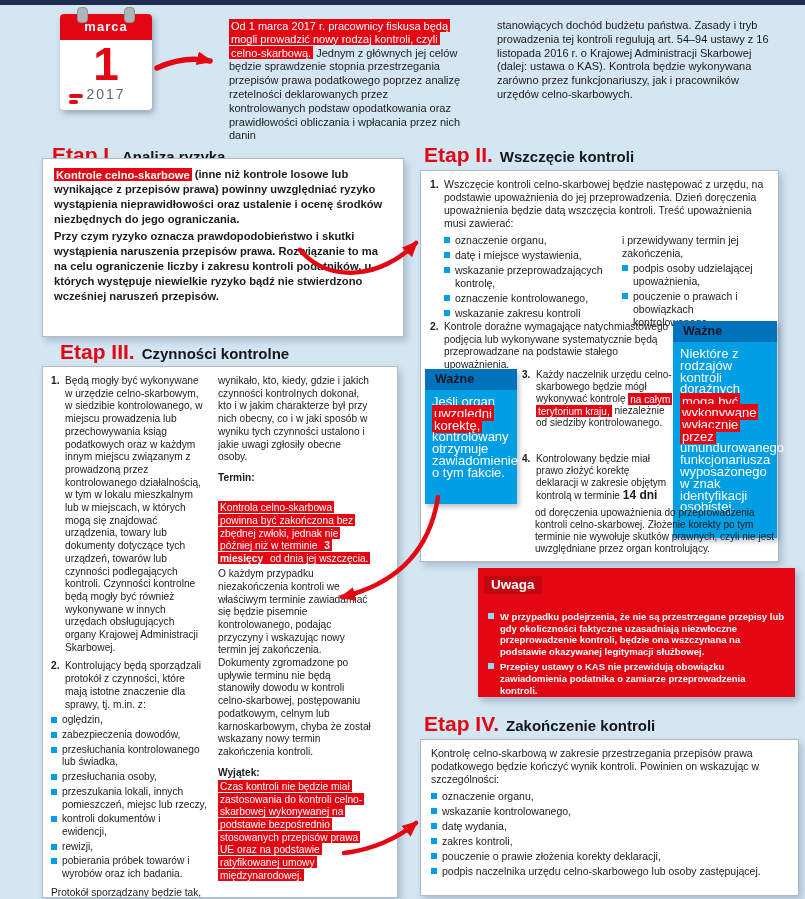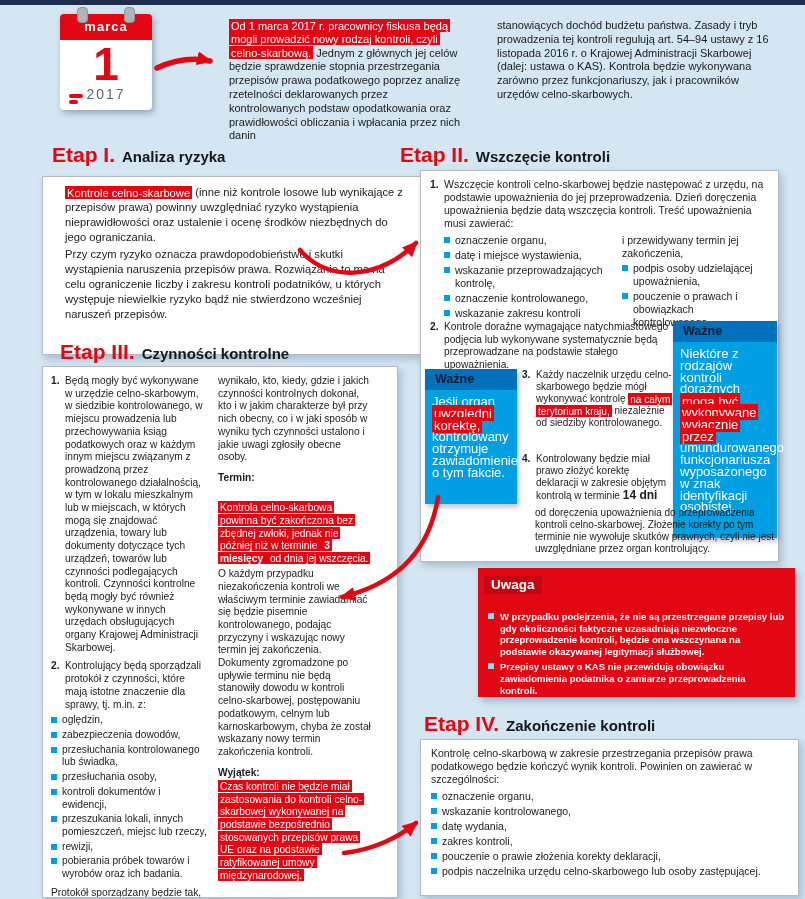--- a/index.html
+++ b/index.html
@@ -62,28 +62,28 @@
 
   <div class="abs txt" style="left:229px;top:19px;width:238px;">
     <span class="hl">Od 1 marca 2017 r. pracownicy fiskusa będą mogli prowadzić nowy rodzaj kontroli, czyli celno-skarbową.</span><span> Jednym z głównych jej celów będzie sprawdzenie stopnia przestrzegania przepisów prawa podatkowego poprzez analizę rzetelności deklarowanych przez kontrolowanych podstaw opodatkowania oraz prawidłowości obliczania i wpłacania przez nich danin</span>
   </div>
   <div class="abs txt" style="left:497px;top:19px;width:281px;">stanowiących dochód budżetu państwa. Zasady i tryb prowadzenia tej kontroli regulują art. 54–94 ustawy z 16 listopada 2016 r. o Krajowej Administracji Skarbowej (dalej: ustawa o KAS). Kontrola będzie wykonywana zarówno przez funkcjonariuszy, jak i pracowników urzędów celno-skarbowych.</div>
 
   <div class="etap-heading" style="left:52px;top:143px;">
     <span class="etap-label">Etap I.</span>
     <span class="etap-title">Analiza ryzyka</span>
   </div>
-  <div class="box" style="left:42px;top:176px;width:338px;height:161px;padding:8px 22px;">
+  <div class="box" style="left:42px;top:158px;width:338px;height:161px;padding:8px 11px;font-weight:bold;">
     <div class="etap1-txt">
       <span class="hl">Kontrole celno-skarbowe</span><span> (inne niż kontrole losowe lub wynikające z przepisów prawa) powinny uwzględniać ryzyko wystąpienia nieprawidłowości oraz ustalenie i ocenę środków niezbędnych do jego ograniczania.</span>
     </div>
     <div class="etap1-txt" style="margin-top:2px;">Przy czym ryzyko oznacza prawdopodobieństwo i skutki wystąpienia naruszenia przepisów prawa. Rozwiązanie to ma na celu ograniczenie liczby i zakresu kontroli podatników, u których występuje niewielkie ryzyko bądź nie stwierdzono wcześniej naruszeń przepisów.</div>
   </div>
 
-  <div class="etap-heading" style="left:400px;top:143px;">
+  <div class="etap-heading" style="left:424px;top:143px;">
     <span class="etap-label">Etap II.</span>
     <span class="etap-title">Wszczęcie kontroli</span>
   </div>
   <div class="box" style="left:420px;top:170px;width:357px;height:390px;">
 
     <div class="num-item txt2 abs" style="left:9px;top:7px;width:341px;">
       <span class="num">1.</span>
       <div>Wszczęcie kontroli celno-skarbowej będzie następować z urzędu, na podstawie upoważnienia do jej przeprowadzenia. Dzień doręczenia upoważnienia będzie datą wszczęcia kontroli. Treść upoważnienia musi zawierać:</div>
     </div>
 
@@ -160,22 +160,22 @@
         </div>
         <div class="num-item txt3" style="margin-top:6px;">
           <span class="num">2.</span>
           <div>Kontrolujący będą sporządzali protokół z czynności, które mają istotne znaczenie dla sprawy, tj. m.in. z:</div>
         </div>
         <ul class="sq txt3" style="margin-top:3px;">
           <li><span class="bullet-sq"></span><span>oględzin,</span></li>
           <li><span class="bullet-sq"></span><span>zabezpieczenia dowodów,</span></li>
           <li><span class="bullet-sq"></span><span>przesłuchania kontrolowanego lub świadka,</span></li>
           <li><span class="bullet-sq"></span><span>przesłuchania osoby,</span></li>
+          <li><span class="bullet-sq"></span><span>przeszukania lokali, innych pomieszczeń, miejsc lub rzeczy,</span></li>
           <li><span class="bullet-sq"></span><span>kontroli dokumentów i ewidencji,</span></li>
-          <li><span class="bullet-sq"></span><span>przeszukania lokali, innych pomieszczeń, miejsc lub rzeczy,</span></li>
           <li><span class="bullet-sq"></span><span>rewizji,</span></li>
           <li><span class="bullet-sq"></span><span>pobierania próbek towarów i wyrobów oraz ich badania.</span></li>
         </ul>
         <div class="txt3" style="margin-top:6px;">Protokół sporządzany będzie tak, aby z jego treści</div>
       </div>
       <div style="width:153px;">
         <div class="txt3">wynikało, kto, kiedy, gdzie i jakich czynności kontrolnych dokonał, kto i w jakim charakterze był przy nich obecny, co i w jaki sposób w wyniku tych czynności ustalono i jakie uwagi zgłosiły obecne osoby.</div>
         <div class="txt3 bold" style="margin-top:8px;">Termin:</div>
         <div class="txt3" style="margin-top:17px;">
           <span class="hl">Kontrola celno-skarbowa powinna być zakończona bez zbędnej zwłoki, jednak nie później niż w terminie </span><span class="hl bold">3 miesięcy</span><span class="hl"> od dnia jej wszczęcia.</span>
@@ -187,21 +187,21 @@
         </div>
       </div>
     </div>
   </div>
 
   <div class="etap-heading" style="left:424px;top:712px;">
     <span class="etap-label">Etap IV.</span>
     <span class="etap-title">Zakończenie kontroli</span>
   </div>
   <div class="box" style="left:420px;top:739px;width:357px;height:141px;padding:7px 10px;overflow:hidden;">
-    <div class="txt2">Kontrolę celno-skarbową w zakresie przestrzegania przepisów prawa podatkowego będzie kończyć wynik kontroli. Powinien on zawierać w szczególności:</div>
+    <div class="txt2">Kontrolę celno-skarbową w zakresie przestrzegania przepisów prawa podatkowego będzie kończyć wynik kontroli. Powinien on wskazując w szczególności:</div>
     <ul class="sq txt2" style="margin-top:4px;">
       <li><span class="bullet-sq"></span><span>oznaczenie organu,</span></li>
       <li><span class="bullet-sq"></span><span>wskazanie kontrolowanego,</span></li>
       <li><span class="bullet-sq"></span><span>datę wydania,</span></li>
       <li><span class="bullet-sq"></span><span>zakres kontroli,</span></li>
       <li><span class="bullet-sq"></span><span>pouczenie o prawie złożenia korekty deklaracji,</span></li>
       <li><span class="bullet-sq"></span><span>podpis naczelnika urzędu celno-skarbowego lub osoby zastępującej.</span></li>
     </ul>
   </div>
 

